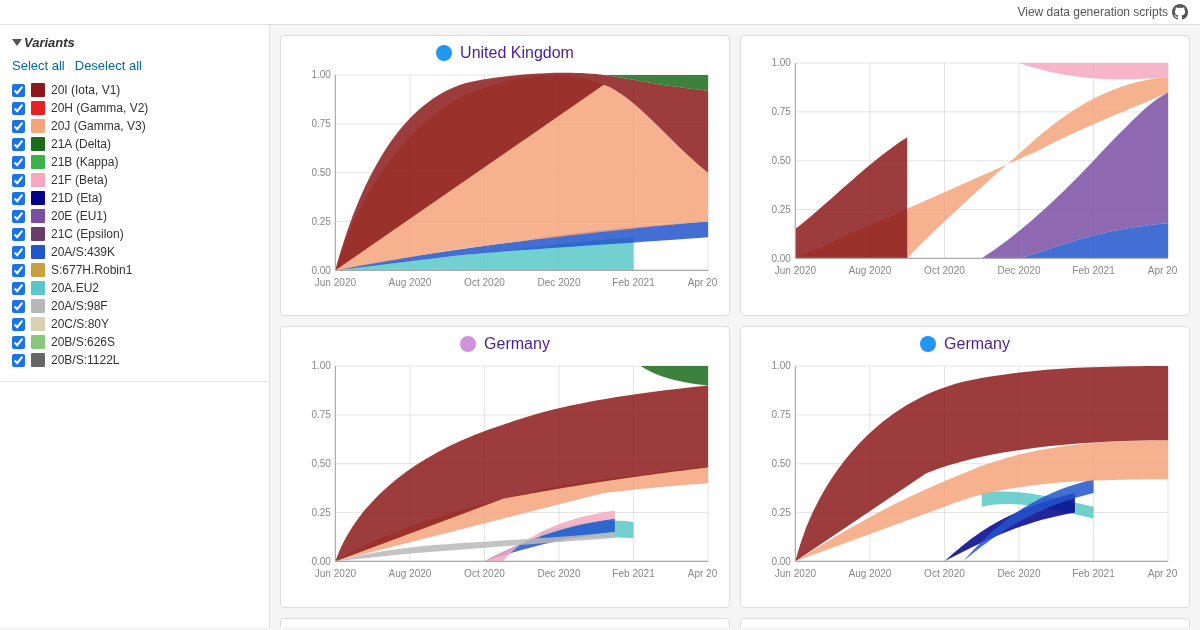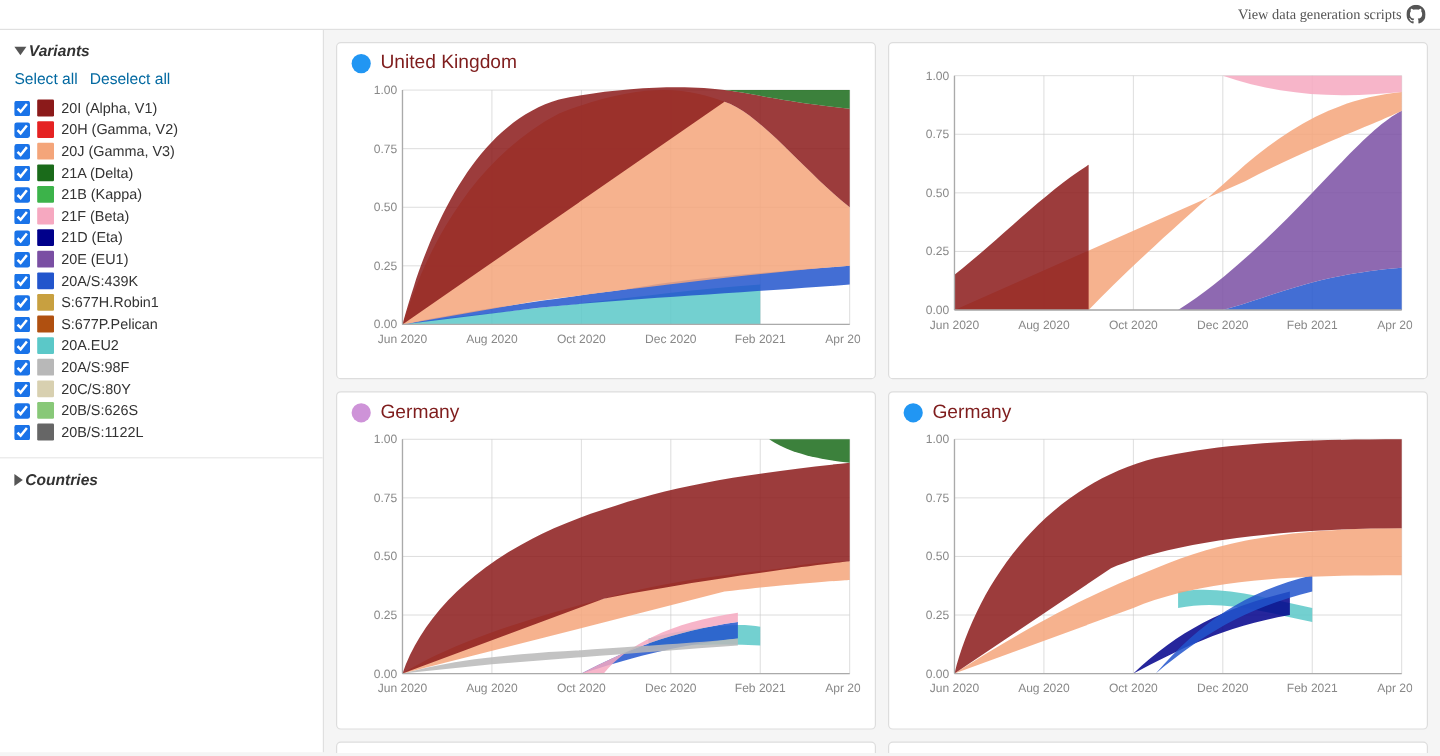--- a/index.html
+++ b/index.html
@@ -18,21 +18,20 @@
       border-bottom: 1px solid #e0e0e0;
       font-size: 12px;
       color: #555;
     }
     .top-bar a {
       color: #555;
       text-decoration: none;
       display: flex;
       align-items: center;
       gap: 4px;
-      font-family: Liberation Serif, serif;
     }
     .main-layout {
       display: flex;
       height: calc(630px - 28px);
     }
     .sidebar {
       width: 270px;
       min-width: 270px;
       background: #fff;
       border-right: 1px solid #e0e0e0;
@@ -114,26 +113,26 @@
       background: #fff;
       border: 1px solid #ddd;
       border-radius: 4px;
       padding: 8px 12px 10px 12px;
       display: flex;
       flex-direction: column;
     }
     .chart-title {
       display: flex;
       align-items: center;
-      justify-content: flex-start;
+      justify-content: center;
       gap: 8px;
       font-size: 16px;
       font-weight: 500;
       margin-bottom: 6px;
-      color: #7f1d1d;
+      color: #4c1d95;
     }
     .country-dot {
       width: 16px;
       height: 16px;
       border-radius: 50%;
       display: inline-block;
       flex-shrink: 0;
     }
     .chart-container {
       flex: 1;
@@ -162,21 +161,21 @@
       </div>
       <div class="select-links">
         <a>Select all</a>
         <a>Deselect all</a>
       </div>
       <div id="variants-list">
 
       <div class="variant-item">
     <input type="checkbox" checked="" style="">
     <span class="color-swatch" style="background:#8B1A1A"></span>
-    <span>20I (Alpha, V1)</span>
+    <span>20I (Iota, V1)</span>
   </div>
           <div class="variant-item">
     <input type="checkbox" checked="" style="">
     <span class="color-swatch" style="background:#e52222"></span>
     <span>20H (Gamma, V2)</span>
   </div>
           <div class="variant-item">
     <input type="checkbox" checked="" style="">
     <span class="color-swatch" style="background:#f4a57a"></span>
     <span>20J (Gamma, V3)</span>
@@ -201,35 +200,35 @@
     <span class="color-swatch" style="background:#00008B"></span>
     <span>21D (Eta)</span>
   </div>
           <div class="variant-item">
     <input type="checkbox" checked="" style="">
     <span class="color-swatch" style="background:#7a4fa3"></span>
     <span>20E (EU1)</span>
   </div>
           <div class="variant-item">
     <input type="checkbox" checked="" style="">
+    <span class="color-swatch" style="background:#6b3c6b"></span>
+    <span>21C (Epsilon)</span>
+  </div>
+          <div class="variant-item">
+    <input type="checkbox" checked="" style="">
     <span class="color-swatch" style="background:#2255cc"></span>
     <span>20A/S:439K</span>
   </div>
           <div class="variant-item">
     <input type="checkbox" checked="" style="">
     <span class="color-swatch" style="background:#c8a040"></span>
     <span>S:677H.Robin1</span>
   </div>
           <div class="variant-item">
     <input type="checkbox" checked="" style="">
-    <span class="color-swatch" style="background:#b05010"></span>
-    <span>S:677P.Pelican</span>
-  </div>
-          <div class="variant-item">
-    <input type="checkbox" checked="" style="">
     <span class="color-swatch" style="background:#5bc8c8"></span>
     <span>20A.EU2</span>
   </div>
           <div class="variant-item">
     <input type="checkbox" checked="" style="">
     <span class="color-swatch" style="background:#b8b8b8"></span>
     <span>20A/S:98F</span>
   </div>
           <div class="variant-item">
     <input type="checkbox" checked="" style="">
@@ -240,26 +239,20 @@
     <input type="checkbox" checked="" style="">
     <span class="color-swatch" style="background:#88c878"></span>
     <span>20B/S:626S</span>
   </div>
           <div class="variant-item">
     <input type="checkbox" checked="" style="">
     <span class="color-swatch" style="background:#666666"></span>
     <span>20B/S:1122L</span>
   </div>
         </div>
-    </div>
-    <div class="countries-section">
-      <div class="sidebar-section-header">
-        <span class="triangle-right"></span>
-        <span>Countries</span>
-      </div>
     </div>
   </div>
 
   <div class="content-area" id="content-area">
 
   <div class="chart-card">
         <div class="chart-title">
           <span class="country-dot" style="background: rgb(33, 150, 243);"></span>
           <span>United Kingdom</span>
         </div>

